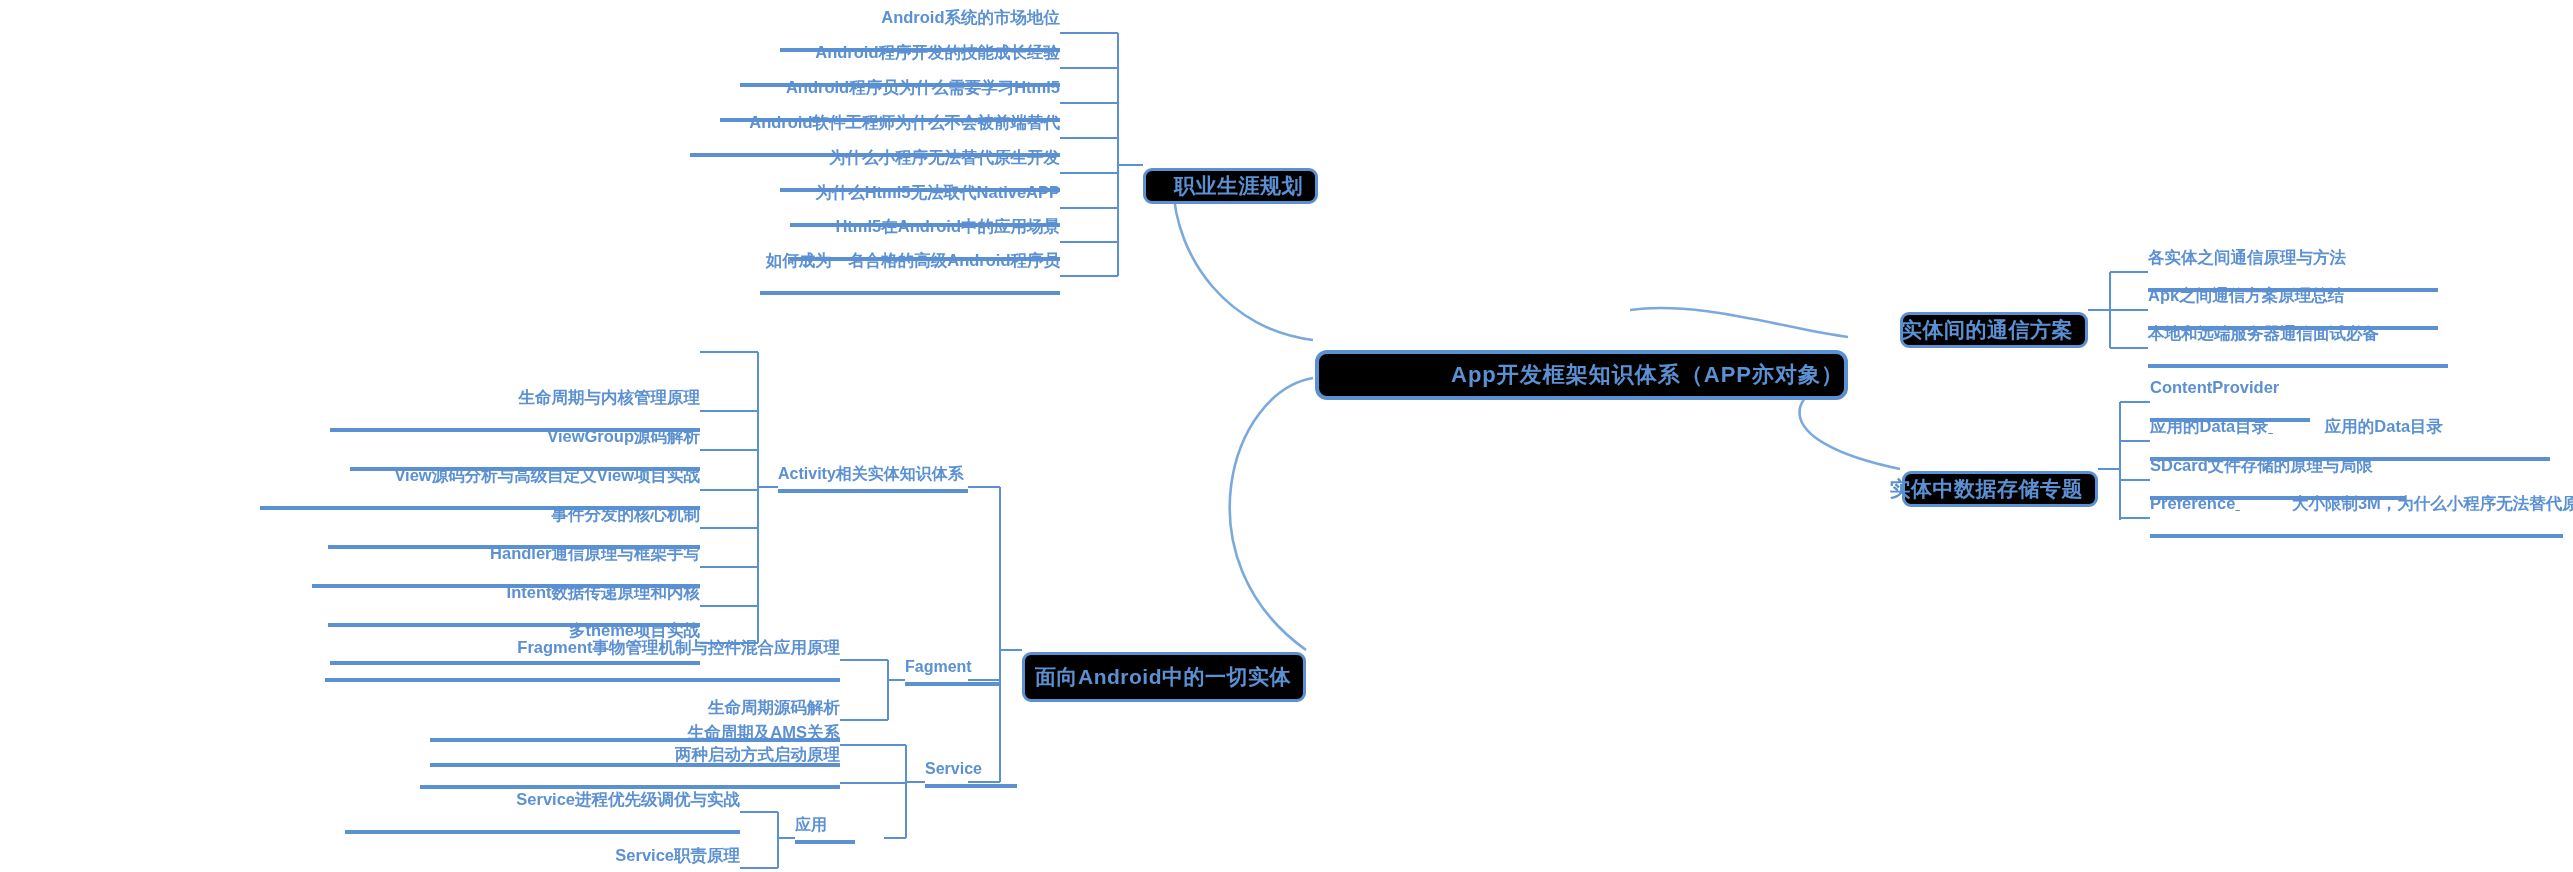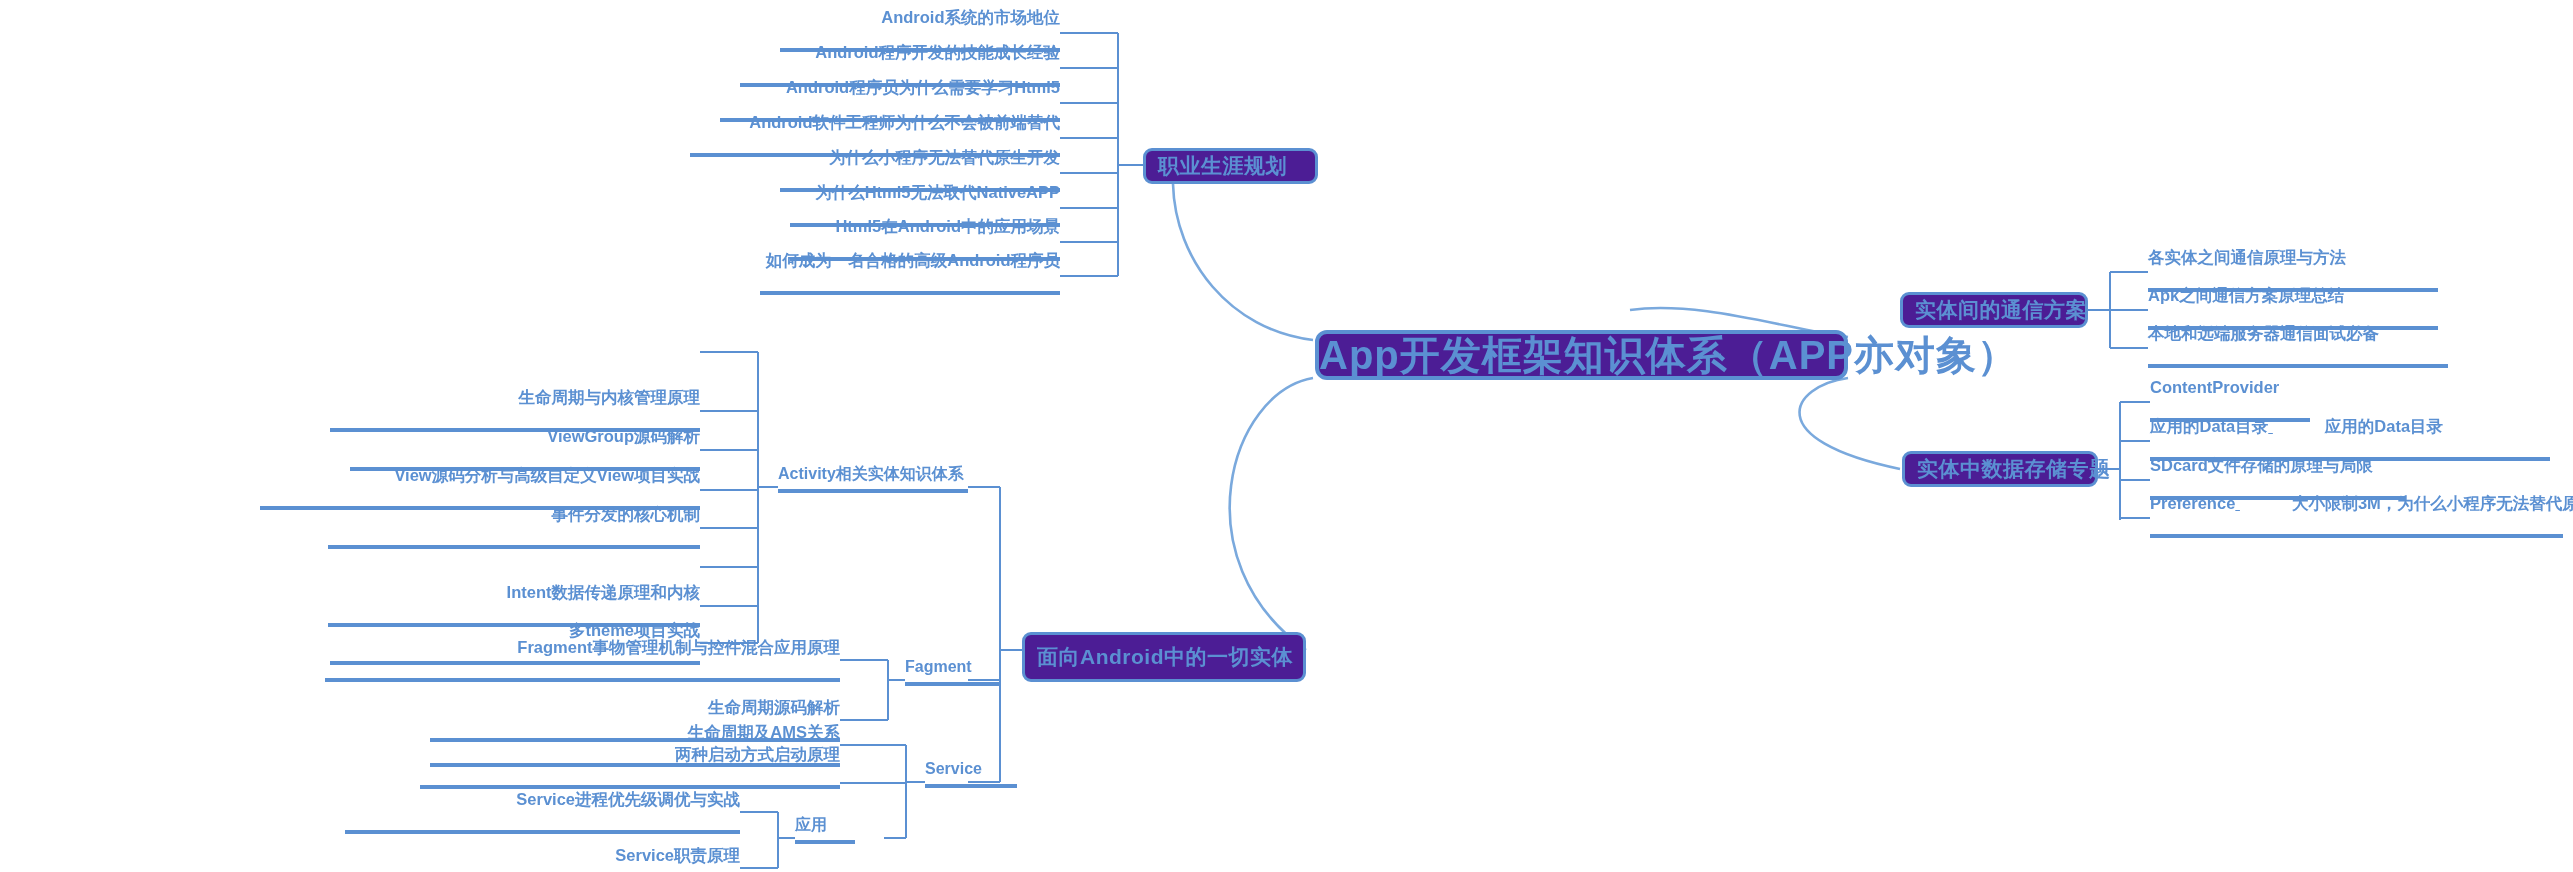--- a/index.html
+++ b/index.html
@@ -20,35 +20,36 @@
   svg.wires {
     position: absolute; left: 0; top: 0;
     width: 2573px; height: 872px;
     pointer-events: none;
   }
 
   
   .boxnode {
     position: absolute;
     box-sizing: border-box;
-    background: #4c1d95;
+    background: #000000;
     border: 3px solid #5b90d2;
     border-radius: 9px;
     color: #5b90d2;
     font-weight: bold;
     display: flex;
     align-items: center;
-    justify-content: flex-start;
+    justify-content: flex-end;
     white-space: nowrap;
     letter-spacing: 0.5px;
+    margin-top: 20px;
   }
   .boxnode.root {
     border-width: 4px;
     border-radius: 12px;
-    font-size: 40px;
+    font-size: 22px;
     letter-spacing: 1px;
   }
   .boxnode.branch {
     font-size: 21px;
     padding: 0 12px;
   }
 
   
   .leaf {
     position: absolute;
@@ -255,20 +256,23 @@
   </div>
   <div class="leaf ta-r" style="left:350px; top:425px; width:350px;">
     <span class="lbl">ViewGroup源码解析</span>
   </div>
   <div class="leaf ta-r" style="left:260px; top:464px; width:440px;">
     <span class="lbl">View源码分析与高级自定义View项目实战</span>
   </div>
   <div class="leaf ta-r" style="left:328px; top:503px; width:372px;">
     <span class="lbl">事件分发的核心机制</span>
   </div>
+  <div class="leaf ta-r" style="left:312px; top:542px; width:388px;">
+    <span class="lbl">Handler通信原理与框架手写</span>
+  </div>
   <div class="leaf ta-r" style="left:328px; top:581px; width:372px;">
     <span class="lbl">Intent数据传递原理和内核</span>
   </div>
   <div class="leaf ta-r" style="left:330px; top:619px; width:370px;">
     <span class="lbl">多theme项目实战</span>
   </div>
 
   <div class="midleaf" style="left:905px; top:655px; width:95px;">
     <span>Fagment</span>
   </div>

